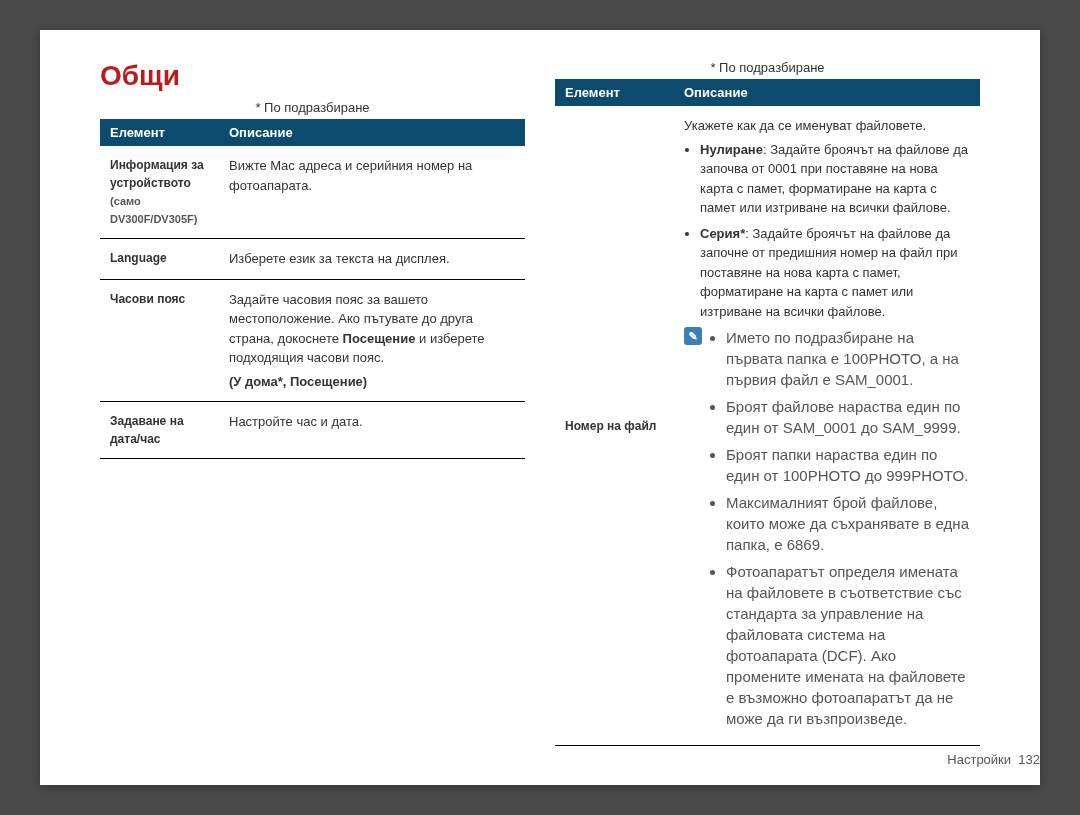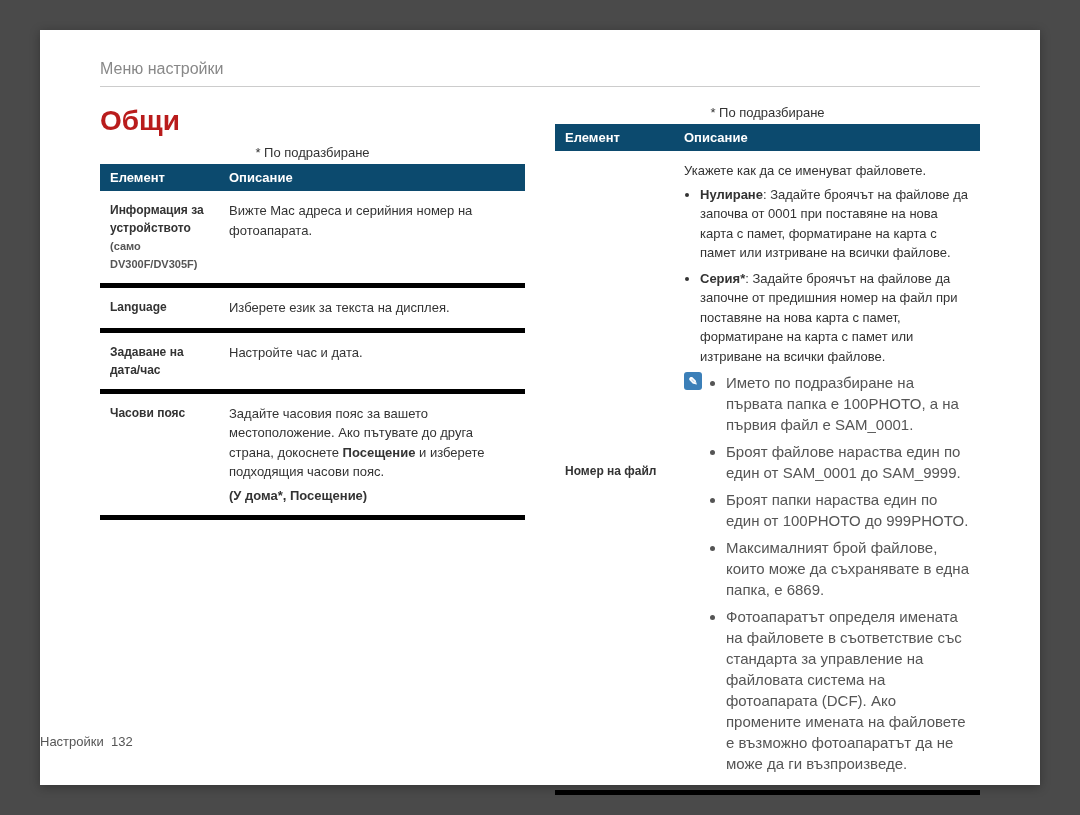--- a/index.html
+++ b/index.html
@@ -61,21 +61,21 @@
       background: #0c4a6e;
       color: #fff;
       font-weight: bold;
       text-align: left;
       padding: 6px 10px;
     }
     table.spec th.col-element { width: 28%; }
     table.spec td {
       padding: 10px 10px;
       vertical-align: top;
-      border-bottom: 5px solid #000000;
+      border-bottom: 1px solid #000000;
       color: #333;
       line-height: 1.5;
     }
     table.spec td.label {
       font-weight: bold;
       font-size: 12px;
     }
     table.spec td.label .sublabel {
       font-weight: bold;
       font-size: 11px;
@@ -119,33 +119,32 @@
     }
     .desc ul.bullets {
       list-style: disc;
       padding-left: 16px;
     }
     .desc ul.bullets li {
       margin-bottom: 6px;
     }
     .footer {
       position: absolute;
-      bottom: 36px;
+      bottom: 18px;
       left: 0;
       right: 0;
-      text-align: left;
+      text-align: right;
       font-size: 13px;
       color: #555;
     }
   </style>
 </head>
 <body>
 
 <div class="page">
-  <div class="breadcrumb">Меню настройки</div>
 
   <div class="columns">
 
     <div class="col">
       <div class="section-title">Общи</div>
       <div class="default-note">* По подразбиране</div>
       <table class="spec">
         <tbody>
             <tr>
           <th class="col-element">Елемент</th>
@@ -159,30 +158,30 @@
           </td>
           <td class="desc">Вижте Mac адреса и серийния номер на фотоапарата.</td>
         </tr>
 
         <tr>
           <td class="label">Language</td>
           <td class="desc">Изберете език за текста на дисплея.</td>
         </tr>
 
         <tr>
-          <td class="label">Задаване на дата/час</td>
-          <td class="desc">Настройте час и дата.</td>
-        </tr>
-
-        <tr>
           <td class="label">Часови пояс</td>
           <td class="desc">
             <p>Задайте часовия пояс за вашето местоположение. Ако пътувате до друга страна, докоснете <b>Посещение</b> и изберете подходящия часови пояс.</p>
             <div class="opt-list">(У дома*, Посещение)</div>
           </td>
+        </tr>
+
+        <tr>
+          <td class="label">Задаване на дата/час</td>
+          <td class="desc">Настройте час и дата.</td>
         </tr>
 
 
       </tbody>
         </table>
     </div>
 
     <div class="col">
       <div class="default-note">* По подразбиране</div>
       <table class="spec">

